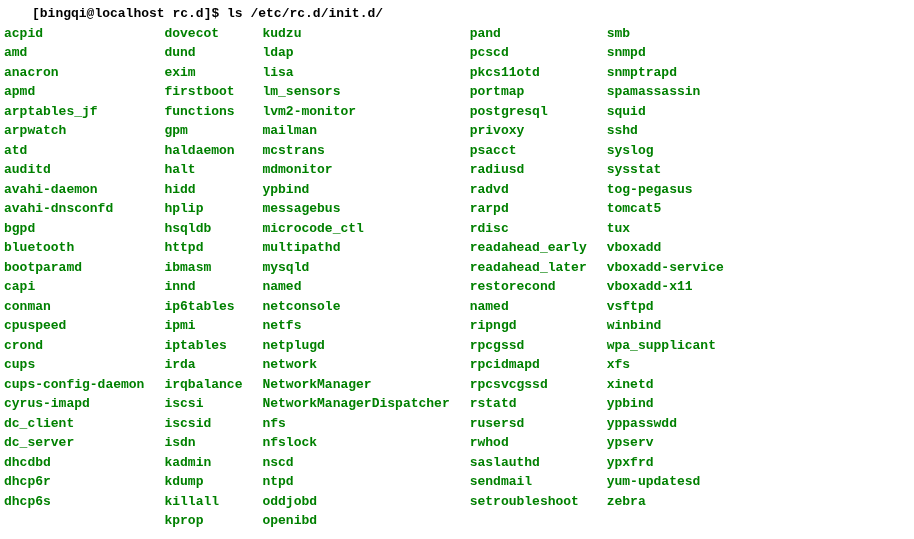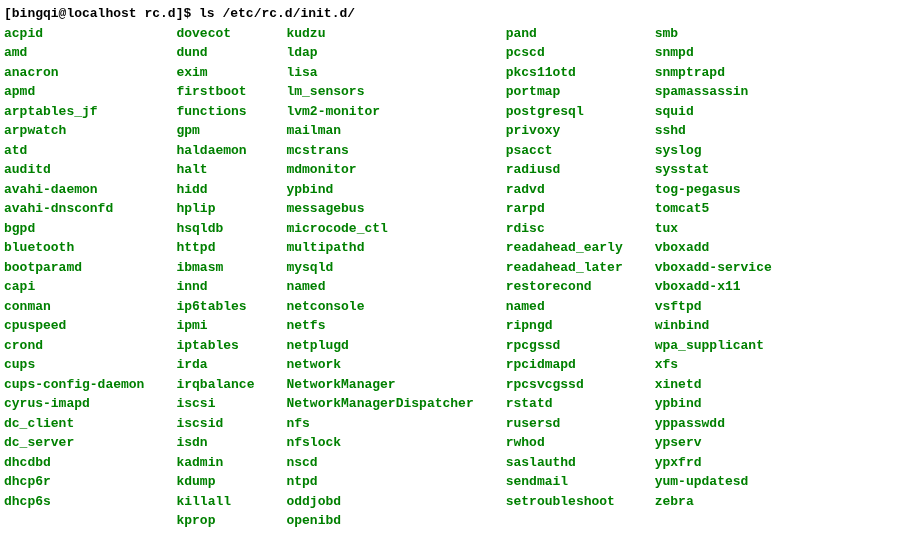--- a/index.html
+++ b/index.html
@@ -7,24 +7,25 @@
       padding: 4px;
       background: #fff;
       font-family: "Courier New", Courier, monospace;
       font-size: 13px;
       line-height: 1.5;
       white-space: nowrap;
       font-weight: bold;
     }
     .prompt-line {
       color: #000;
+      margin-left: 28px;
     }
     .columns {
       display: flex;
-      gap: 16px;
+      gap: 4px;
     }
     .col {
       display: flex;
       flex-direction: column;
       margin-right: 16px;
     }
     .entry {
       color: #008000;
     }
   </style>

